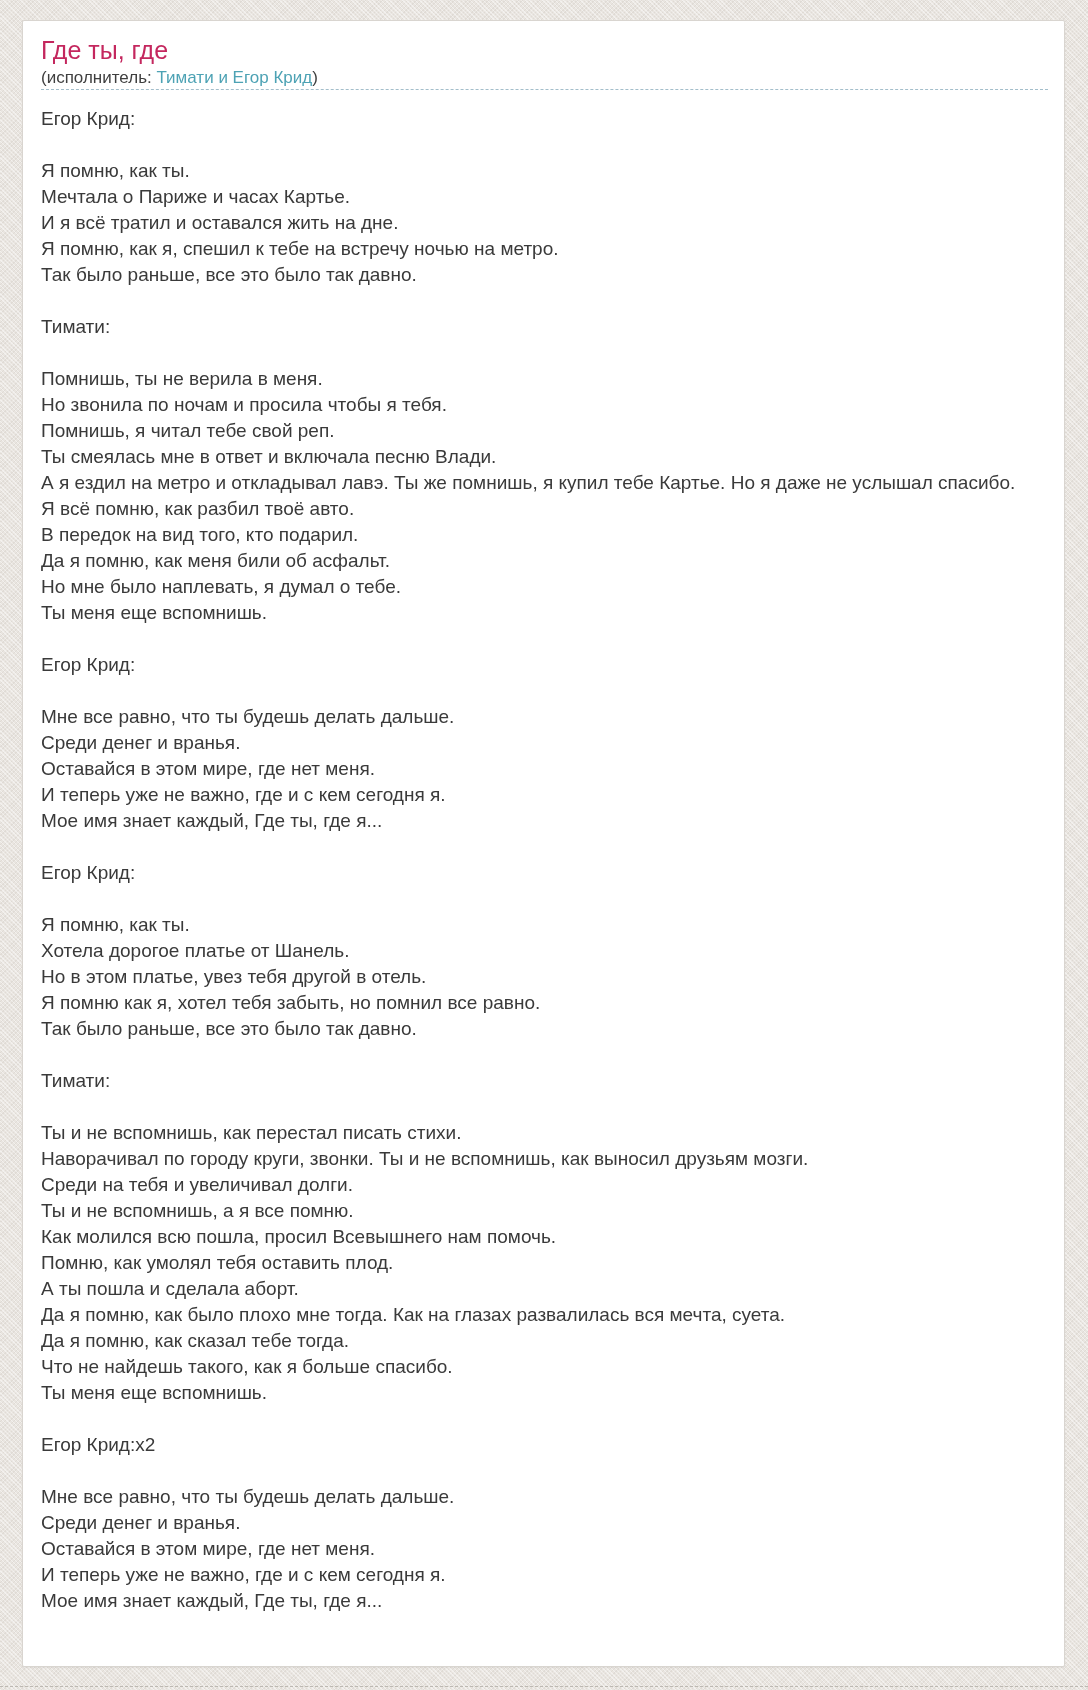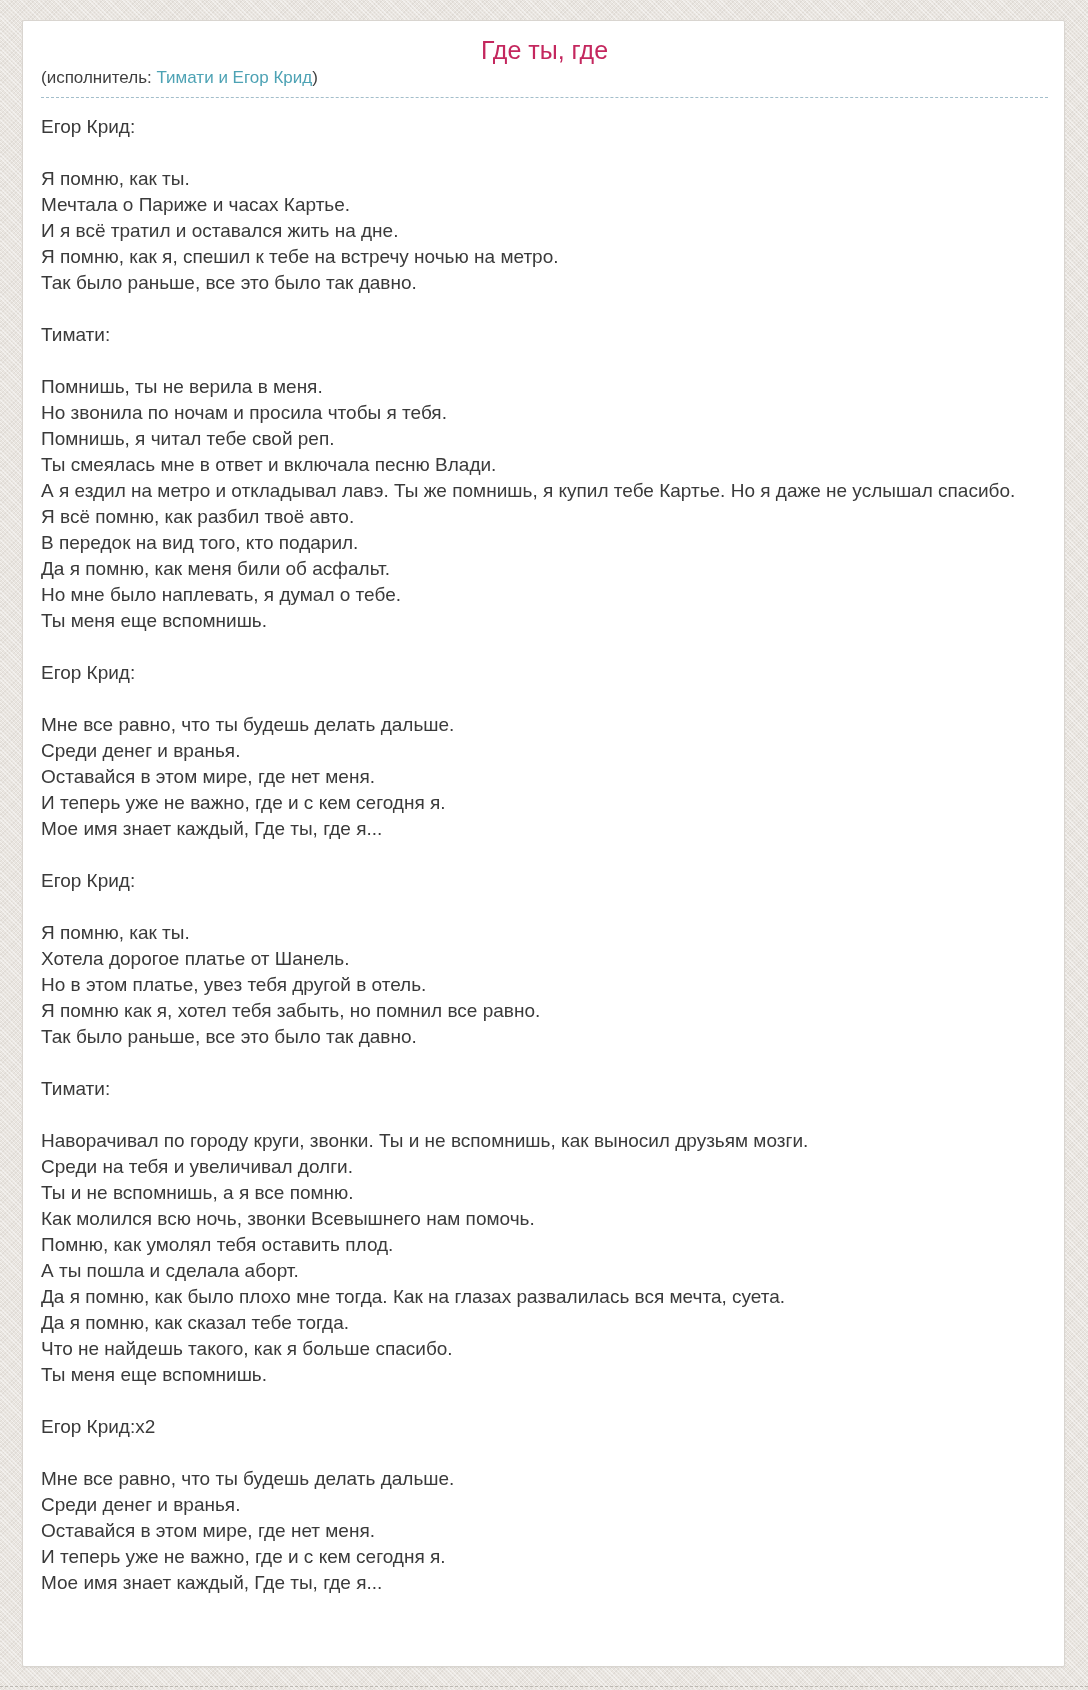--- a/index.html
+++ b/index.html
@@ -40,28 +40,26 @@
     box-shadow: 0 1px 2px rgba(0,0,0,0.06);
     padding: 14px 16px 0 18px;
     overflow: hidden;
   }
   .song-title {
     margin: 0;
     font-size: 25px;
     line-height: 30px;
     font-weight: 400;
     color: var(--title-color);
-    text-align: center;
   }
   .artist-row {
     margin-top: 2px;
     font-size: 17px;
     line-height: 22px;
     color: #3f3f3f;
-    padding-bottom: 8px;
     border-bottom: 1px dashed var(--separator-color);
   }
   .artist-link {
     color: var(--artist-link-color);
     text-decoration: none;
     cursor: pointer;
   }
   .lyrics {
     margin-top: 16px;
     font-size: 19px;
@@ -122,24 +120,25 @@
       <div class="lyric-line">Егор Крид:</div>
       <div class="lyric-line">&nbsp;</div>
       <div class="lyric-line">Я помню, как ты.</div>
       <div class="lyric-line">Хотела дорогое платье от Шанель.</div>
       <div class="lyric-line">Но в этом платье, увез тебя другой в отель.</div>
       <div class="lyric-line">Я помню как я, хотел тебя забыть, но помнил все равно.</div>
       <div class="lyric-line">Так было раньше, все это было так давно.</div>
       <div class="lyric-line">&nbsp;</div>
       <div class="lyric-line">Тимати:</div>
       <div class="lyric-line">&nbsp;</div>
+      <div class="lyric-line">Ты и не вспомнишь, как перестал писать стихи.</div>
       <div class="lyric-line">Наворачивал по городу круги, звонки. Ты и не вспомнишь, как выносил друзьям мозги.</div>
       <div class="lyric-line">Среди на тебя и увеличивал долги.</div>
       <div class="lyric-line">Ты и не вспомнишь, а я все помню.</div>
-      <div class="lyric-line">Как молился всю ночь, звонки Всевышнего нам помочь.</div>
+      <div class="lyric-line">Как молился всю пошла, просил Всевышнего нам помочь.</div>
       <div class="lyric-line">Помню, как умолял тебя оставить плод.</div>
       <div class="lyric-line">А ты пошла и сделала аборт.</div>
       <div class="lyric-line">Да я помню, как было плохо мне тогда. Как на глазах развалилась вся мечта, суета.</div>
       <div class="lyric-line">Да я помню, как сказал тебе тогда.</div>
       <div class="lyric-line">Что не найдешь такого, как я больше спасибо.</div>
       <div class="lyric-line">Ты меня еще вспомнишь.</div>
       <div class="lyric-line">&nbsp;</div>
       <div class="lyric-line">Егор Крид:x2</div>
       <div class="lyric-line">&nbsp;</div>
       <div class="lyric-line">Мне все равно, что ты будешь делать дальше.</div>

